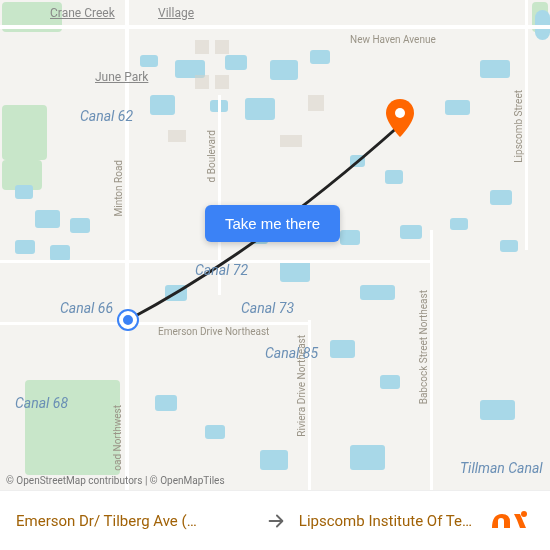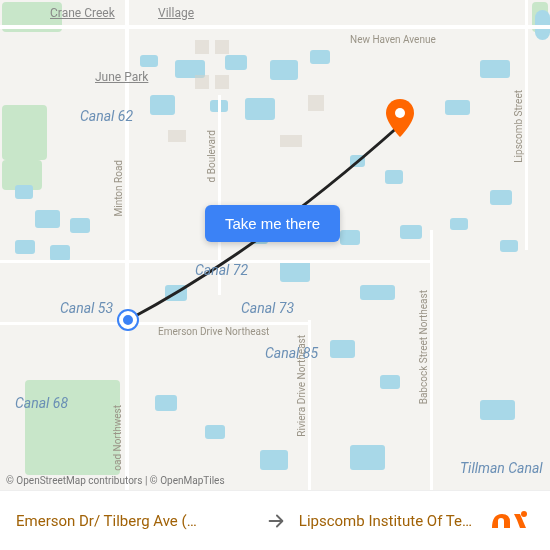--- a/index.html
+++ b/index.html
@@ -111,21 +111,21 @@
   <span class="road-label" style="left:350px; top:28px;margin-top:6px;">New Haven Avenue</span>
   <span class="road-label vertical" style="left:113px; top:160px;">Minton Road</span>
   <span class="road-label vertical" style="left:513px; top:90px;">Lipscomb Street</span>
   <span class="road-label vertical" style="left:296px; top:335px;">Riviera Drive Northeast</span>
   <span class="road-label" style="left:158px; top:326px;">Emerson Drive Northeast</span>
   <span class="road-label vertical" style="left:418px; top:290px;">Babcock Street Northeast</span>
   <span class="road-label vertical" style="left:112px; top:405px;">oad Northwest</span>
   <span class="road-label vertical" style="left:206px; top:130px;">d Boulevard</span>
 
   <span class="canal-label" style="left:80px; top:108px;">Canal 62</span>
-  <span class="canal-label" style="left:60px; top:300px;">Canal 53</span>
+  <span class="canal-label" style="left:60px; top:300px;">Canal 66</span>
   <span class="canal-label" style="left:15px; top:395px;">Canal 68</span>
   <span class="canal-label" style="left:195px; top:262px;">Canal 72</span>
   <span class="canal-label" style="left:225px; top:300px;margin-left:16px;">Canal 73</span>
   <span class="canal-label" style="left:265px; top:345px;">Canal 85</span>
   <span class="canal-label" style="left:460px; top:460px;">Tillman Canal</span>
 
   <button class="take-me-btn" style="left:205px; top:205px;">Take me there</button>
 
   <span class="attribution">© OpenStreetMap contributors | © OpenMapTiles</span>
 </div>

